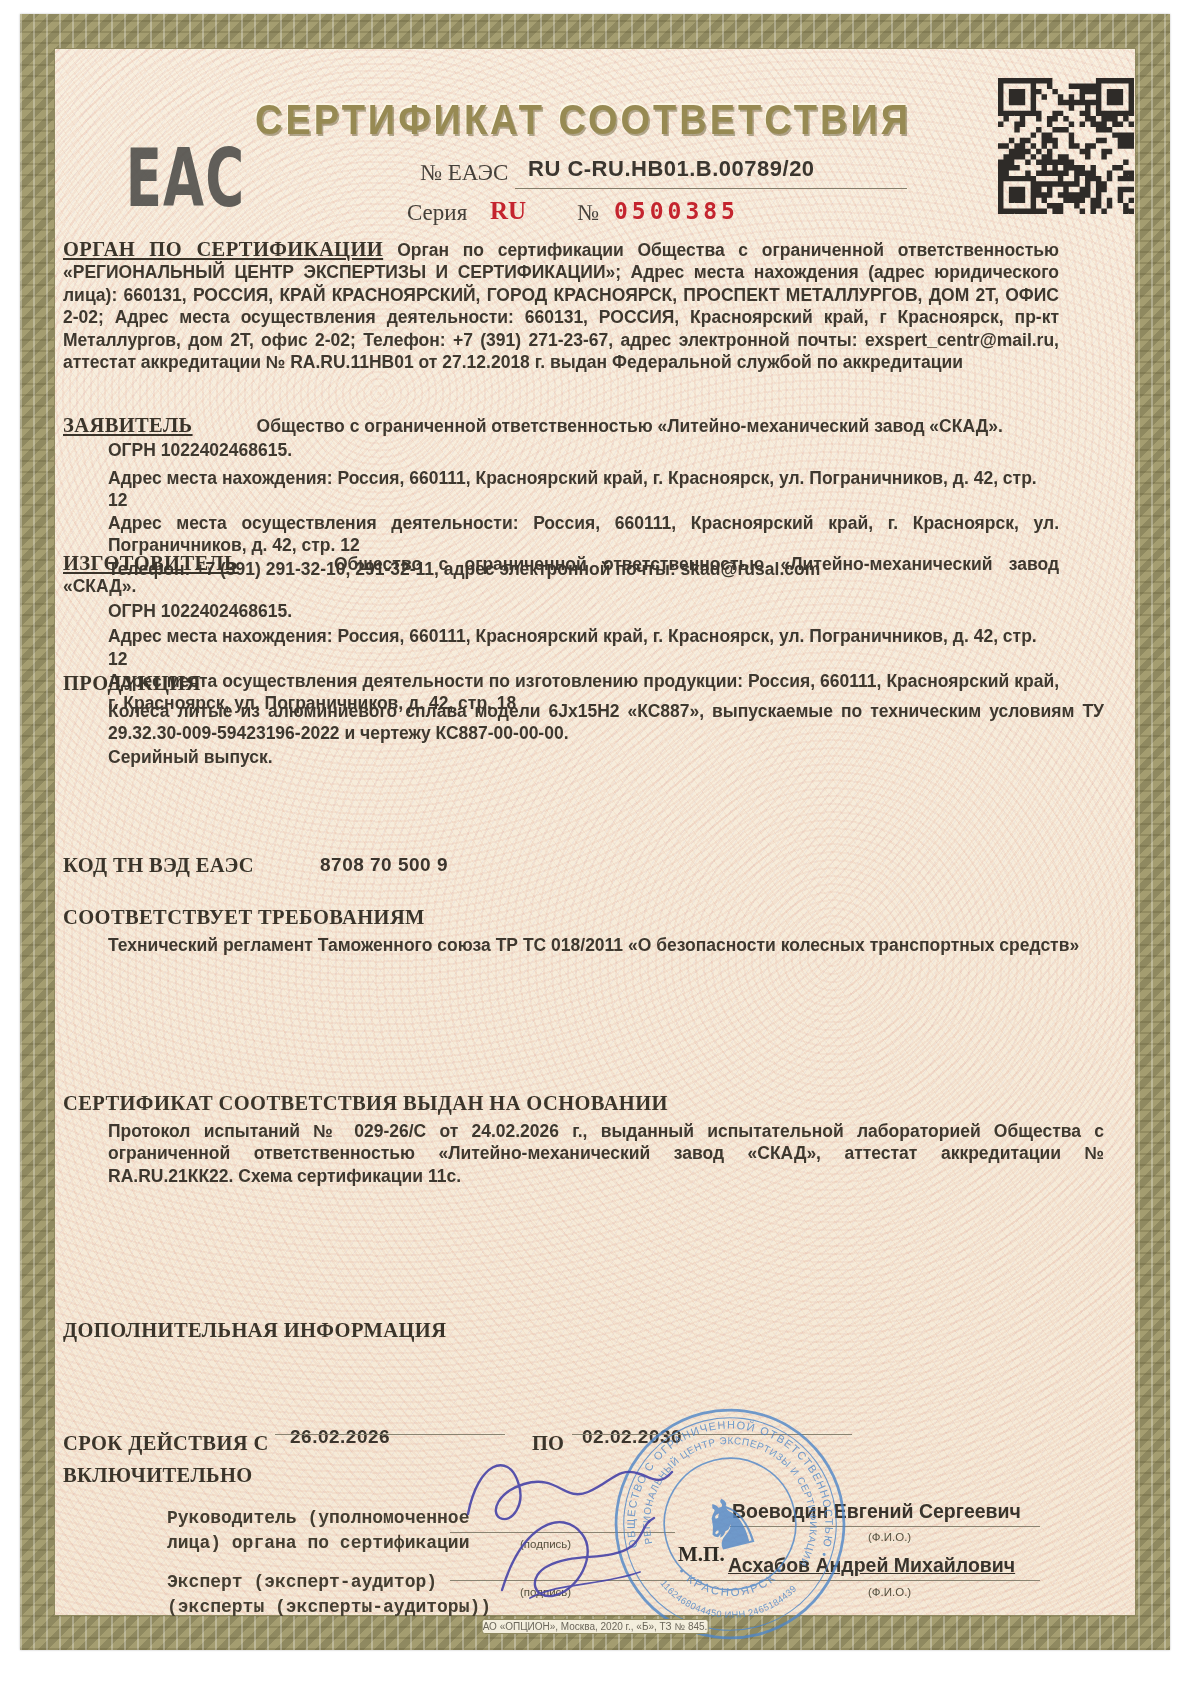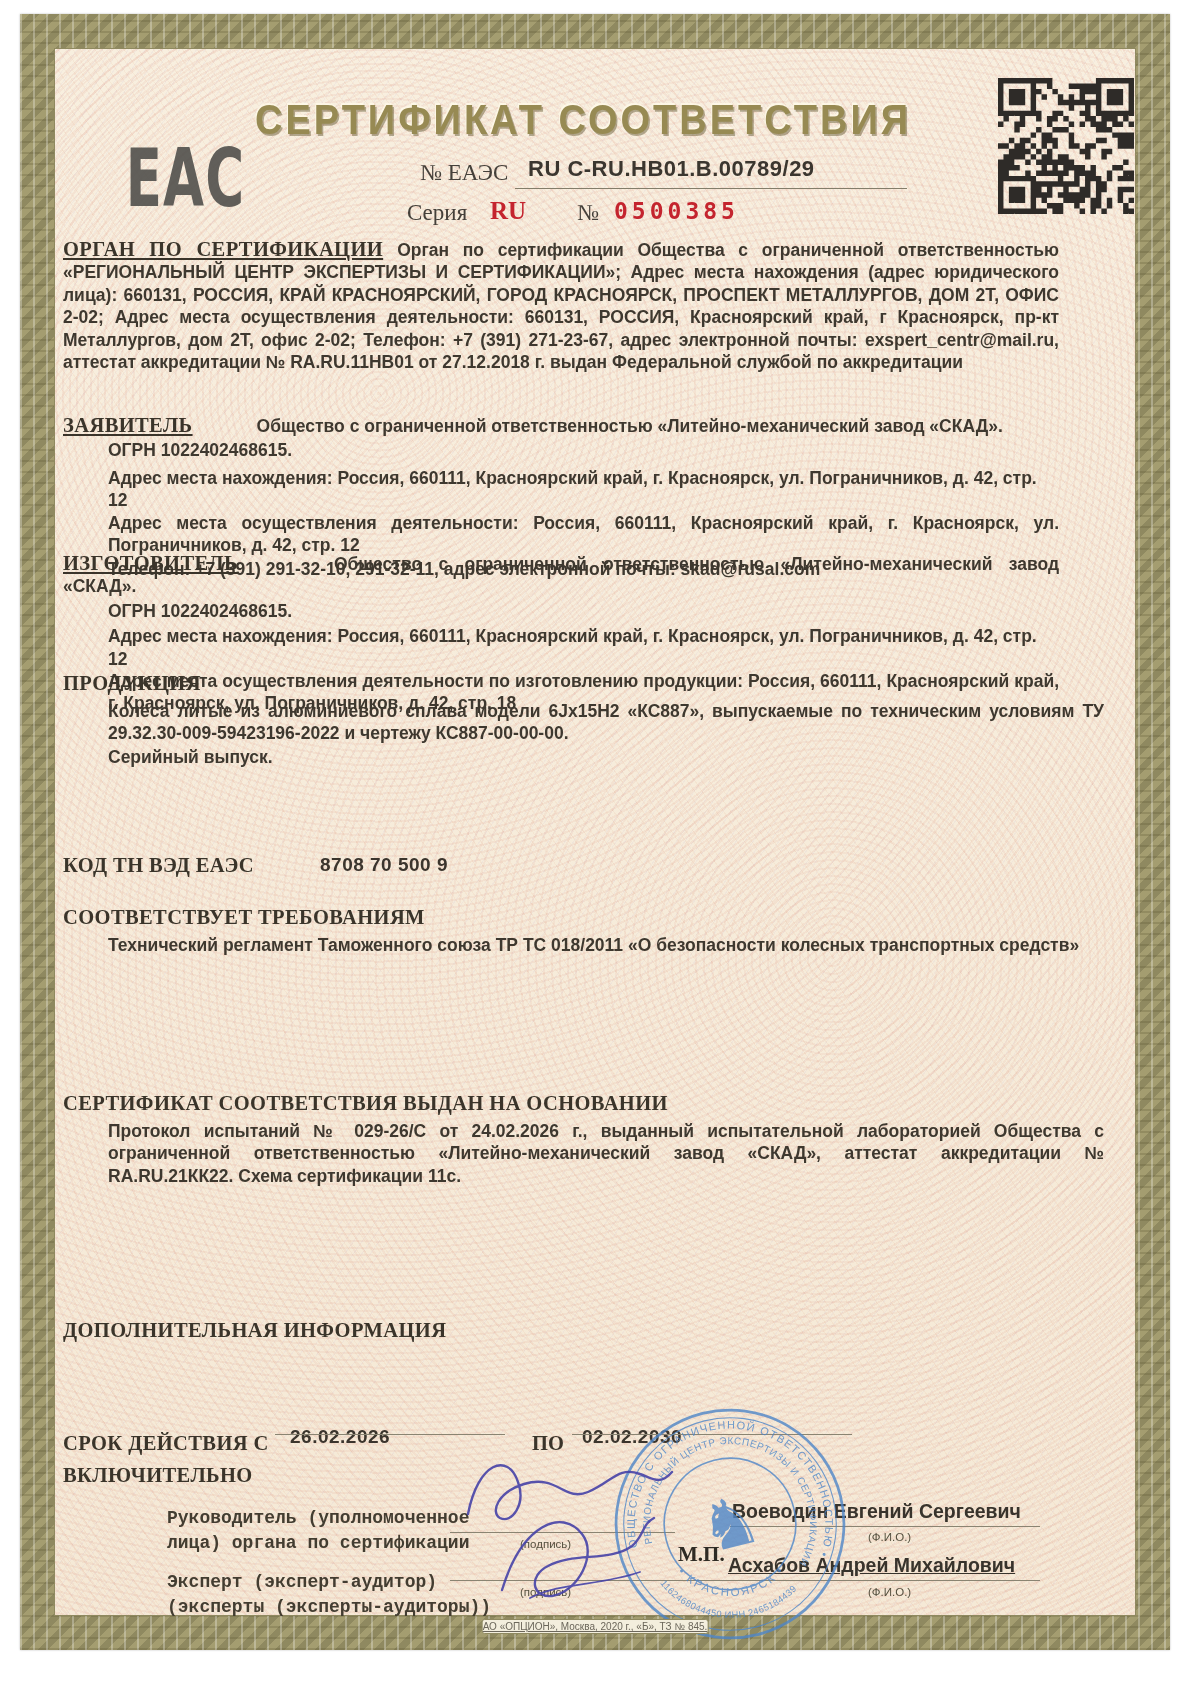--- a/index.html
+++ b/index.html
@@ -67,39 +67,39 @@
         font-weight:700;color:#433d31;line-height:25px;}
   .sig-line{position:absolute;border-bottom:1.2px solid #8a8472;}
   .caption{position:absolute;font-size:11.5px;color:#55503f;font-weight:400;}
   .fio-name{position:absolute;font-weight:700;font-size:19.5px;color:#38332c;white-space:nowrap;}
   .mp{position:absolute;font-family:"Liberation Serif",serif;font-weight:700;font-size:21px;color:#2f2b24;}
   .stamp{position:absolute;left:584px;top:1384px;width:252px;height:252px;opacity:.8;}
   .signature{position:absolute;opacity:.9;}
   
   .imprint{position:absolute;left:50%;transform:translateX(-50%);top:1605px;
         background:#f3eedd;border:1px solid #8f8960;border-radius:3px;
-        font-size:10px;color:#6b665a;padding:1px 0;white-space:nowrap;font-weight:400;text-decoration:underline;}
+        font-size:10px;color:#6b665a;padding:1px 0;white-space:nowrap;font-weight:400;}
 </style>
 </head>
 <body>
 
 <div class="page">
   <div class="cert">
     <div class="cert-inner"></div>
 
     <div class="eac-mark">
       <div class="eac-text">ЕАС</div>
     </div>
     <div class="doc-title">
       <span>СЕРТИФИКАТ СООТВЕТСТВИЯ</span>
     </div>
 
     <div class="reg-row">
       <div class="reg-label">№ ЕАЭС</div>
-      <div class="reg-value">RU C-RU.HB01.B.00789/29</div>
+      <div class="reg-value">RU C-RU.HB01.B.00789/20</div>
       <div class="reg-underline"></div>
     </div>
     <div class="series-row">
       <div class="series-label">Серия</div>
       <div class="series-value">RU</div>
       <div class="blankno-label">№</div>
       <div class="blank-number">0500385</div>
     </div>
     <svg class="qr" id="qr-svg" viewBox="0 0 136 136">
         <path d="M0.00 0.00h5.44v5.44h-5.44zM5.44 0.00h5.44v5.44h-5.44zM10.88 0.00h5.44v5.44h-5.44zM16.32 0.00h5.44v5.44h-5.44zM21.76 0.00h5.44v5.44h-5.44zM27.20 0.00h5.44v5.44h-5.44zM32.64 0.00h5.44v5.44h-5.44zM38.08 0.00h5.44v5.44h-5.44zM43.52 0.00h5.44v5.44h-5.44zM48.96 0.00h5.44v5.44h-5.44zM97.92 0.00h5.44v5.44h-5.44zM103.36 0.00h5.44v5.44h-5.44zM108.80 0.00h5.44v5.44h-5.44zM114.24 0.00h5.44v5.44h-5.44zM119.68 0.00h5.44v5.44h-5.44zM125.12 0.00h5.44v5.44h-5.44zM130.56 0.00h5.44v5.44h-5.44zM0.00 5.44h5.44v5.44h-5.44zM32.64 5.44h5.44v5.44h-5.44zM48.96 5.44h5.44v5.44h-5.44zM70.72 5.44h5.44v5.44h-5.44zM76.16 5.44h5.44v5.44h-5.44zM81.60 5.44h5.44v5.44h-5.44zM87.04 5.44h5.44v5.44h-5.44zM92.48 5.44h5.44v5.44h-5.44zM97.92 5.44h5.44v5.44h-5.44zM130.56 5.44h5.44v5.44h-5.44zM0.00 10.88h5.44v5.44h-5.44zM10.88 10.88h5.44v5.44h-5.44zM16.32 10.88h5.44v5.44h-5.44zM21.76 10.88h5.44v5.44h-5.44zM32.64 10.88h5.44v5.44h-5.44zM38.08 10.88h5.44v5.44h-5.44zM54.40 10.88h5.44v5.44h-5.44zM81.60 10.88h5.44v5.44h-5.44zM87.04 10.88h5.44v5.44h-5.44zM92.48 10.88h5.44v5.44h-5.44zM97.92 10.88h5.44v5.44h-5.44zM108.80 10.88h5.44v5.44h-5.44zM114.24 10.88h5.44v5.44h-5.44zM119.68 10.88h5.44v5.44h-5.44zM130.56 10.88h5.44v5.44h-5.44zM0.00 16.32h5.44v5.44h-5.44zM10.88 16.32h5.44v5.44h-5.44zM16.32 16.32h5.44v5.44h-5.44zM21.76 16.32h5.44v5.44h-5.44zM32.64 16.32h5.44v5.44h-5.44zM43.52 16.32h5.44v5.44h-5.44zM59.84 16.32h5.44v5.44h-5.44zM70.72 16.32h5.44v5.44h-5.44zM81.60 16.32h5.44v5.44h-5.44zM97.92 16.32h5.44v5.44h-5.44zM108.80 16.32h5.44v5.44h-5.44zM114.24 16.32h5.44v5.44h-5.44zM119.68 16.32h5.44v5.44h-5.44zM130.56 16.32h5.44v5.44h-5.44zM0.00 21.76h5.44v5.44h-5.44zM10.88 21.76h5.44v5.44h-5.44zM16.32 21.76h5.44v5.44h-5.44zM21.76 21.76h5.44v5.44h-5.44zM32.64 21.76h5.44v5.44h-5.44zM59.84 21.76h5.44v5.44h-5.44zM65.28 21.76h5.44v5.44h-5.44zM70.72 21.76h5.44v5.44h-5.44zM76.16 21.76h5.44v5.44h-5.44zM81.60 21.76h5.44v5.44h-5.44zM87.04 21.76h5.44v5.44h-5.44zM92.48 21.76h5.44v5.44h-5.44zM97.92 21.76h5.44v5.44h-5.44zM108.80 21.76h5.44v5.44h-5.44zM114.24 21.76h5.44v5.44h-5.44zM119.68 21.76h5.44v5.44h-5.44zM130.56 21.76h5.44v5.44h-5.44zM0.00 27.20h5.44v5.44h-5.44zM32.64 27.20h5.44v5.44h-5.44zM70.72 27.20h5.44v5.44h-5.44zM87.04 27.20h5.44v5.44h-5.44zM97.92 27.20h5.44v5.44h-5.44zM130.56 27.20h5.44v5.44h-5.44zM0.00 32.64h5.44v5.44h-5.44zM5.44 32.64h5.44v5.44h-5.44zM10.88 32.64h5.44v5.44h-5.44zM16.32 32.64h5.44v5.44h-5.44zM21.76 32.64h5.44v5.44h-5.44zM27.20 32.64h5.44v5.44h-5.44zM32.64 32.64h5.44v5.44h-5.44zM38.08 32.64h5.44v5.44h-5.44zM54.40 32.64h5.44v5.44h-5.44zM59.84 32.64h5.44v5.44h-5.44zM81.60 32.64h5.44v5.44h-5.44zM87.04 32.64h5.44v5.44h-5.44zM97.92 32.64h5.44v5.44h-5.44zM103.36 32.64h5.44v5.44h-5.44zM108.80 32.64h5.44v5.44h-5.44zM114.24 32.64h5.44v5.44h-5.44zM119.68 32.64h5.44v5.44h-5.44zM125.12 32.64h5.44v5.44h-5.44zM130.56 32.64h5.44v5.44h-5.44zM5.44 38.08h5.44v5.44h-5.44zM21.76 38.08h5.44v5.44h-5.44zM38.08 38.08h5.44v5.44h-5.44zM48.96 38.08h5.44v5.44h-5.44zM54.40 38.08h5.44v5.44h-5.44zM65.28 38.08h5.44v5.44h-5.44zM87.04 38.08h5.44v5.44h-5.44zM92.48 38.08h5.44v5.44h-5.44zM103.36 38.08h5.44v5.44h-5.44zM108.80 38.08h5.44v5.44h-5.44zM114.24 38.08h5.44v5.44h-5.44zM125.12 38.08h5.44v5.44h-5.44zM0.00 43.52h5.44v5.44h-5.44zM16.32 43.52h5.44v5.44h-5.44zM21.76 43.52h5.44v5.44h-5.44zM48.96 43.52h5.44v5.44h-5.44zM70.72 43.52h5.44v5.44h-5.44zM81.60 43.52h5.44v5.44h-5.44zM92.48 43.52h5.44v5.44h-5.44zM97.92 43.52h5.44v5.44h-5.44zM103.36 43.52h5.44v5.44h-5.44zM114.24 43.52h5.44v5.44h-5.44zM119.68 43.52h5.44v5.44h-5.44zM130.56 43.52h5.44v5.44h-5.44zM16.32 48.96h5.44v5.44h-5.44zM38.08 48.96h5.44v5.44h-5.44zM54.40 48.96h5.44v5.44h-5.44zM59.84 48.96h5.44v5.44h-5.44zM65.28 48.96h5.44v5.44h-5.44zM97.92 48.96h5.44v5.44h-5.44zM103.36 48.96h5.44v5.44h-5.44zM108.80 48.96h5.44v5.44h-5.44zM32.64 54.40h5.44v5.44h-5.44zM43.52 54.40h5.44v5.44h-5.44zM48.96 54.40h5.44v5.44h-5.44zM70.72 54.40h5.44v5.44h-5.44zM114.24 54.40h5.44v5.44h-5.44zM119.68 54.40h5.44v5.44h-5.44zM125.12 54.40h5.44v5.44h-5.44zM130.56 54.40h5.44v5.44h-5.44zM10.88 59.84h5.44v5.44h-5.44zM21.76 59.84h5.44v5.44h-5.44zM27.20 59.84h5.44v5.44h-5.44zM43.52 59.84h5.44v5.44h-5.44zM48.96 59.84h5.44v5.44h-5.44zM54.40 59.84h5.44v5.44h-5.44zM70.72 59.84h5.44v5.44h-5.44zM97.92 59.84h5.44v5.44h-5.44zM103.36 59.84h5.44v5.44h-5.44zM119.68 59.84h5.44v5.44h-5.44zM125.12 59.84h5.44v5.44h-5.44zM130.56 59.84h5.44v5.44h-5.44zM0.00 65.28h5.44v5.44h-5.44zM5.44 65.28h5.44v5.44h-5.44zM16.32 65.28h5.44v5.44h-5.44zM21.76 65.28h5.44v5.44h-5.44zM32.64 65.28h5.44v5.44h-5.44zM43.52 65.28h5.44v5.44h-5.44zM54.40 65.28h5.44v5.44h-5.44zM70.72 65.28h5.44v5.44h-5.44zM76.16 65.28h5.44v5.44h-5.44zM87.04 65.28h5.44v5.44h-5.44zM92.48 65.28h5.44v5.44h-5.44zM119.68 65.28h5.44v5.44h-5.44zM125.12 65.28h5.44v5.44h-5.44zM130.56 65.28h5.44v5.44h-5.44zM10.88 70.72h5.44v5.44h-5.44zM16.32 70.72h5.44v5.44h-5.44zM21.76 70.72h5.44v5.44h-5.44zM27.20 70.72h5.44v5.44h-5.44zM38.08 70.72h5.44v5.44h-5.44zM48.96 70.72h5.44v5.44h-5.44zM81.60 70.72h5.44v5.44h-5.44zM87.04 70.72h5.44v5.44h-5.44zM103.36 70.72h5.44v5.44h-5.44zM108.80 70.72h5.44v5.44h-5.44zM5.44 76.16h5.44v5.44h-5.44zM10.88 76.16h5.44v5.44h-5.44zM16.32 76.16h5.44v5.44h-5.44zM21.76 76.16h5.44v5.44h-5.44zM32.64 76.16h5.44v5.44h-5.44zM43.52 76.16h5.44v5.44h-5.44zM48.96 76.16h5.44v5.44h-5.44zM59.84 76.16h5.44v5.44h-5.44zM65.28 76.16h5.44v5.44h-5.44zM87.04 76.16h5.44v5.44h-5.44zM103.36 76.16h5.44v5.44h-5.44zM0.00 81.60h5.44v5.44h-5.44zM5.44 81.60h5.44v5.44h-5.44zM10.88 81.60h5.44v5.44h-5.44zM27.20 81.60h5.44v5.44h-5.44zM38.08 81.60h5.44v5.44h-5.44zM43.52 81.60h5.44v5.44h-5.44zM48.96 81.60h5.44v5.44h-5.44zM54.40 81.60h5.44v5.44h-5.44zM59.84 81.60h5.44v5.44h-5.44zM65.28 81.60h5.44v5.44h-5.44zM70.72 81.60h5.44v5.44h-5.44zM125.12 81.60h5.44v5.44h-5.44zM0.00 87.04h5.44v5.44h-5.44zM5.44 87.04h5.44v5.44h-5.44zM10.88 87.04h5.44v5.44h-5.44zM16.32 87.04h5.44v5.44h-5.44zM43.52 87.04h5.44v5.44h-5.44zM54.40 87.04h5.44v5.44h-5.44zM65.28 87.04h5.44v5.44h-5.44zM70.72 87.04h5.44v5.44h-5.44zM76.16 87.04h5.44v5.44h-5.44zM81.60 87.04h5.44v5.44h-5.44zM92.48 87.04h5.44v5.44h-5.44zM114.24 87.04h5.44v5.44h-5.44zM119.68 87.04h5.44v5.44h-5.44zM0.00 92.48h5.44v5.44h-5.44zM5.44 92.48h5.44v5.44h-5.44zM27.20 92.48h5.44v5.44h-5.44zM38.08 92.48h5.44v5.44h-5.44zM43.52 92.48h5.44v5.44h-5.44zM48.96 92.48h5.44v5.44h-5.44zM54.40 92.48h5.44v5.44h-5.44zM59.84 92.48h5.44v5.44h-5.44zM65.28 92.48h5.44v5.44h-5.44zM76.16 92.48h5.44v5.44h-5.44zM81.60 92.48h5.44v5.44h-5.44zM87.04 92.48h5.44v5.44h-5.44zM92.48 92.48h5.44v5.44h-5.44zM108.80 92.48h5.44v5.44h-5.44zM125.12 92.48h5.44v5.44h-5.44zM130.56 92.48h5.44v5.44h-5.44zM0.00 97.92h5.44v5.44h-5.44zM5.44 97.92h5.44v5.44h-5.44zM10.88 97.92h5.44v5.44h-5.44zM16.32 97.92h5.44v5.44h-5.44zM21.76 97.92h5.44v5.44h-5.44zM27.20 97.92h5.44v5.44h-5.44zM32.64 97.92h5.44v5.44h-5.44zM59.84 97.92h5.44v5.44h-5.44zM76.16 97.92h5.44v5.44h-5.44zM87.04 97.92h5.44v5.44h-5.44zM92.48 97.92h5.44v5.44h-5.44zM97.92 97.92h5.44v5.44h-5.44zM108.80 97.92h5.44v5.44h-5.44zM119.68 97.92h5.44v5.44h-5.44zM125.12 97.92h5.44v5.44h-5.44zM130.56 97.92h5.44v5.44h-5.44zM0.00 103.36h5.44v5.44h-5.44zM32.64 103.36h5.44v5.44h-5.44zM38.08 103.36h5.44v5.44h-5.44zM43.52 103.36h5.44v5.44h-5.44zM48.96 103.36h5.44v5.44h-5.44zM54.40 103.36h5.44v5.44h-5.44zM59.84 103.36h5.44v5.44h-5.44zM65.28 103.36h5.44v5.44h-5.44zM70.72 103.36h5.44v5.44h-5.44zM76.16 103.36h5.44v5.44h-5.44zM87.04 103.36h5.44v5.44h-5.44zM97.92 103.36h5.44v5.44h-5.44zM103.36 103.36h5.44v5.44h-5.44zM0.00 108.80h5.44v5.44h-5.44zM10.88 108.80h5.44v5.44h-5.44zM16.32 108.80h5.44v5.44h-5.44zM21.76 108.80h5.44v5.44h-5.44zM32.64 108.80h5.44v5.44h-5.44zM38.08 108.80h5.44v5.44h-5.44zM48.96 108.80h5.44v5.44h-5.44zM65.28 108.80h5.44v5.44h-5.44zM81.60 108.80h5.44v5.44h-5.44zM87.04 108.80h5.44v5.44h-5.44zM97.92 108.80h5.44v5.44h-5.44zM103.36 108.80h5.44v5.44h-5.44zM119.68 108.80h5.44v5.44h-5.44zM125.12 108.80h5.44v5.44h-5.44zM130.56 108.80h5.44v5.44h-5.44zM0.00 114.24h5.44v5.44h-5.44zM10.88 114.24h5.44v5.44h-5.44zM16.32 114.24h5.44v5.44h-5.44zM21.76 114.24h5.44v5.44h-5.44zM32.64 114.24h5.44v5.44h-5.44zM38.08 114.24h5.44v5.44h-5.44zM43.52 114.24h5.44v5.44h-5.44zM48.96 114.24h5.44v5.44h-5.44zM59.84 114.24h5.44v5.44h-5.44zM65.28 114.24h5.44v5.44h-5.44zM70.72 114.24h5.44v5.44h-5.44zM76.16 114.24h5.44v5.44h-5.44zM81.60 114.24h5.44v5.44h-5.44zM87.04 114.24h5.44v5.44h-5.44zM97.92 114.24h5.44v5.44h-5.44zM119.68 114.24h5.44v5.44h-5.44zM0.00 119.68h5.44v5.44h-5.44zM10.88 119.68h5.44v5.44h-5.44zM16.32 119.68h5.44v5.44h-5.44zM21.76 119.68h5.44v5.44h-5.44zM32.64 119.68h5.44v5.44h-5.44zM43.52 119.68h5.44v5.44h-5.44zM65.28 119.68h5.44v5.44h-5.44zM70.72 119.68h5.44v5.44h-5.44zM76.16 119.68h5.44v5.44h-5.44zM81.60 119.68h5.44v5.44h-5.44zM92.48 119.68h5.44v5.44h-5.44zM97.92 119.68h5.44v5.44h-5.44zM108.80 119.68h5.44v5.44h-5.44zM119.68 119.68h5.44v5.44h-5.44zM130.56 119.68h5.44v5.44h-5.44zM0.00 125.12h5.44v5.44h-5.44zM32.64 125.12h5.44v5.44h-5.44zM48.96 125.12h5.44v5.44h-5.44zM54.40 125.12h5.44v5.44h-5.44zM59.84 125.12h5.44v5.44h-5.44zM76.16 125.12h5.44v5.44h-5.44zM92.48 125.12h5.44v5.44h-5.44zM97.92 125.12h5.44v5.44h-5.44zM108.80 125.12h5.44v5.44h-5.44zM125.12 125.12h5.44v5.44h-5.44zM0.00 130.56h5.44v5.44h-5.44zM5.44 130.56h5.44v5.44h-5.44zM10.88 130.56h5.44v5.44h-5.44zM16.32 130.56h5.44v5.44h-5.44zM21.76 130.56h5.44v5.44h-5.44zM27.20 130.56h5.44v5.44h-5.44zM32.64 130.56h5.44v5.44h-5.44zM38.08 130.56h5.44v5.44h-5.44zM43.52 130.56h5.44v5.44h-5.44zM54.40 130.56h5.44v5.44h-5.44zM59.84 130.56h5.44v5.44h-5.44zM81.60 130.56h5.44v5.44h-5.44zM92.48 130.56h5.44v5.44h-5.44zM103.36 130.56h5.44v5.44h-5.44zM125.12 130.56h5.44v5.44h-5.44zM130.56 130.56h5.44v5.44h-5.44z" fill="#2e2b28"></path>

